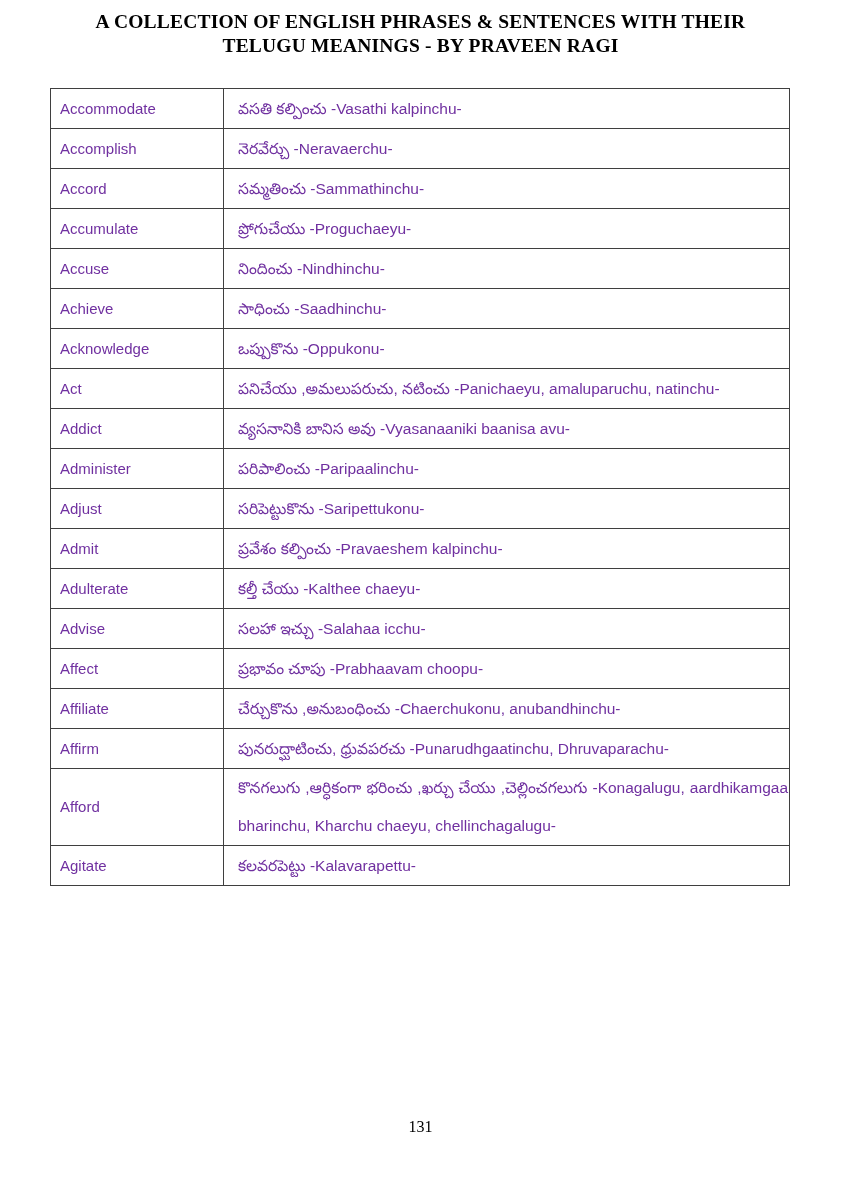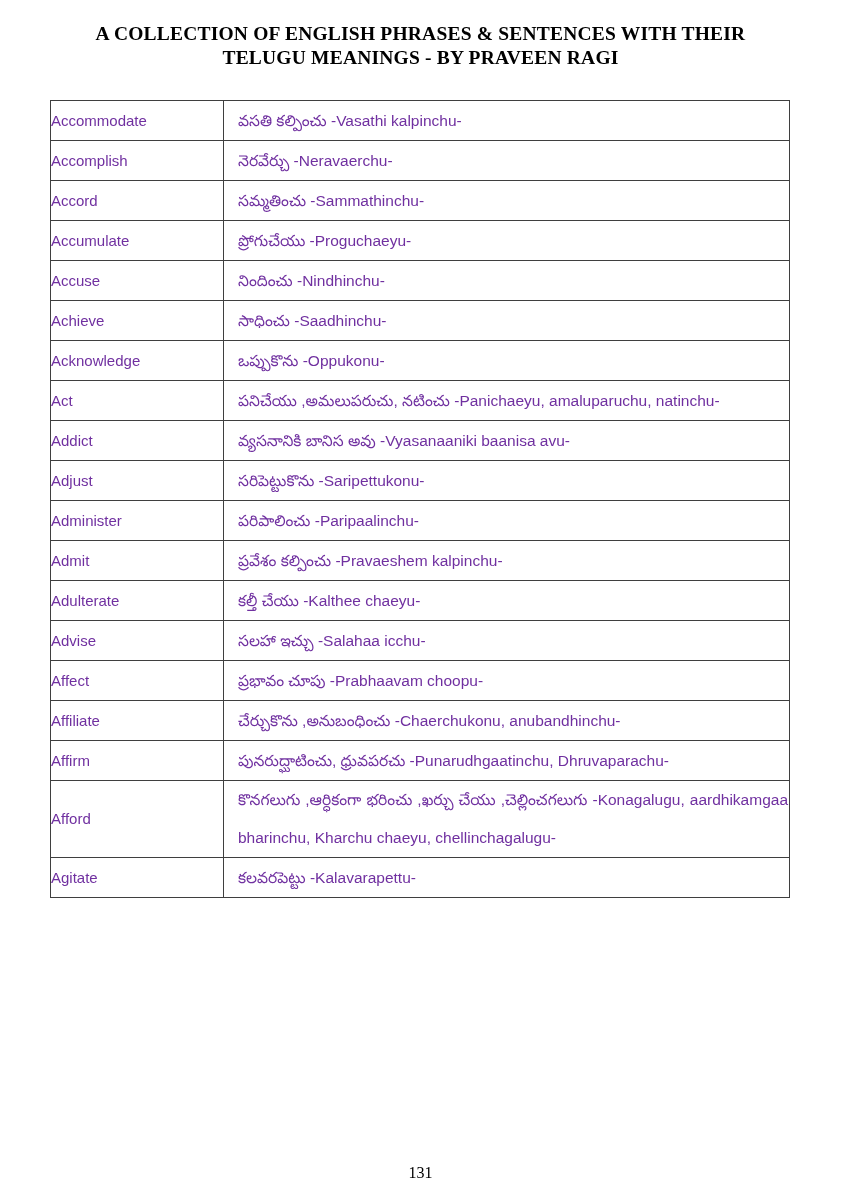--- a/index.html
+++ b/index.html
@@ -12,21 +12,21 @@
     background: #ffffff;
   }
   body {
     width: 841px;
     height: 1189px;
     position: relative;
     overflow: hidden;
     font-family: "Liberation Sans", sans-serif;
   }
   .doc-title {
-    margin-top: 22px;
+    margin-top: 10px;
     text-align: center;
     font-family: "Liberation Serif", serif;
     font-weight: bold;
     font-size: 19.5px;
     line-height: 24px;
     color: var(--title-color);
     letter-spacing: 0.2px;
   }
   .phrase-table {
     width: 740px;
@@ -36,33 +36,34 @@
   }
   .phrase-table td {
     border: 1.5px solid var(--border-color);
     vertical-align: middle;
     color: var(--text-purple);
     height: 40px;
     line-height: 38px;
   }
   .word-cell {
     width: 173px;
+    padding-left: 9px;
     font-size: 15px;
   }
   .meaning-cell {
     padding-left: 14px;
     padding-right: 1px;
     font-size: 15.5px;
     text-align: justify;
   }
   .page-footer {
     position: absolute;
     left: 0;
     width: 100%;
-    top: 1164px;
+    top: 1118px;
     text-align: center;
     font-family: "Liberation Serif", serif;
     font-size: 16px;
     color: #000000;
   }
 </style>
 </head>
 <body>
 
 <div class="doc-title">
@@ -102,26 +103,26 @@
       </tr>
       <tr>
         <td class="word-cell">Act</td>
         <td class="meaning-cell">పనిచేయు ,అమలుపరుచు, నటించు -Panichaeyu, amaluparuchu, natinchu-</td>
       </tr>
       <tr>
         <td class="word-cell">Addict</td>
         <td class="meaning-cell">వ్యసనానికి బానిస అవు -Vyasanaaniki baanisa avu-</td>
       </tr>
       <tr>
+        <td class="word-cell">Administer</td>
+        <td class="meaning-cell">పరిపాలించు -Paripaalinchu-</td>
+      </tr>
+      <tr>
         <td class="word-cell">Adjust</td>
         <td class="meaning-cell">సరిపెట్టుకొను -Saripettukonu-</td>
-      </tr>
-      <tr>
-        <td class="word-cell">Administer</td>
-        <td class="meaning-cell">పరిపాలించు -Paripaalinchu-</td>
       </tr>
       <tr>
         <td class="word-cell">Admit</td>
         <td class="meaning-cell">ప్రవేశం కల్పించు -Pravaeshem kalpinchu-</td>
       </tr>
       <tr>
         <td class="word-cell">Adulterate</td>
         <td class="meaning-cell">కల్తీ చేయు -Kalthee chaeyu-</td>
       </tr>
       <tr>

